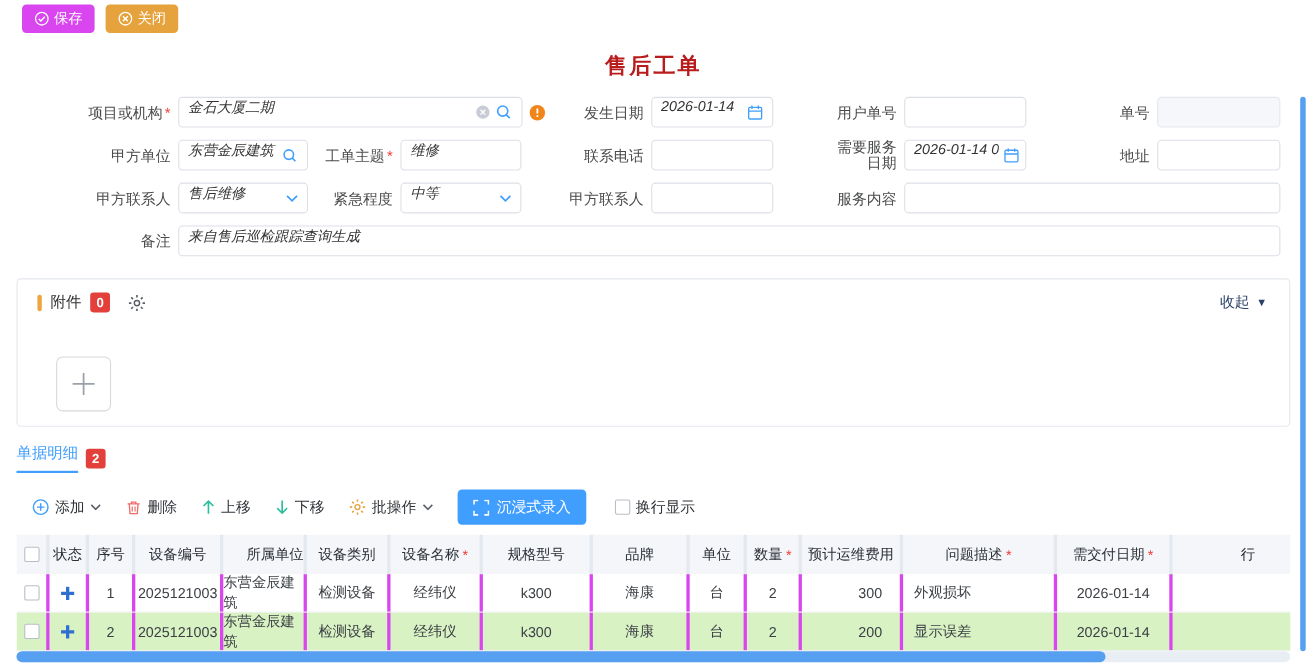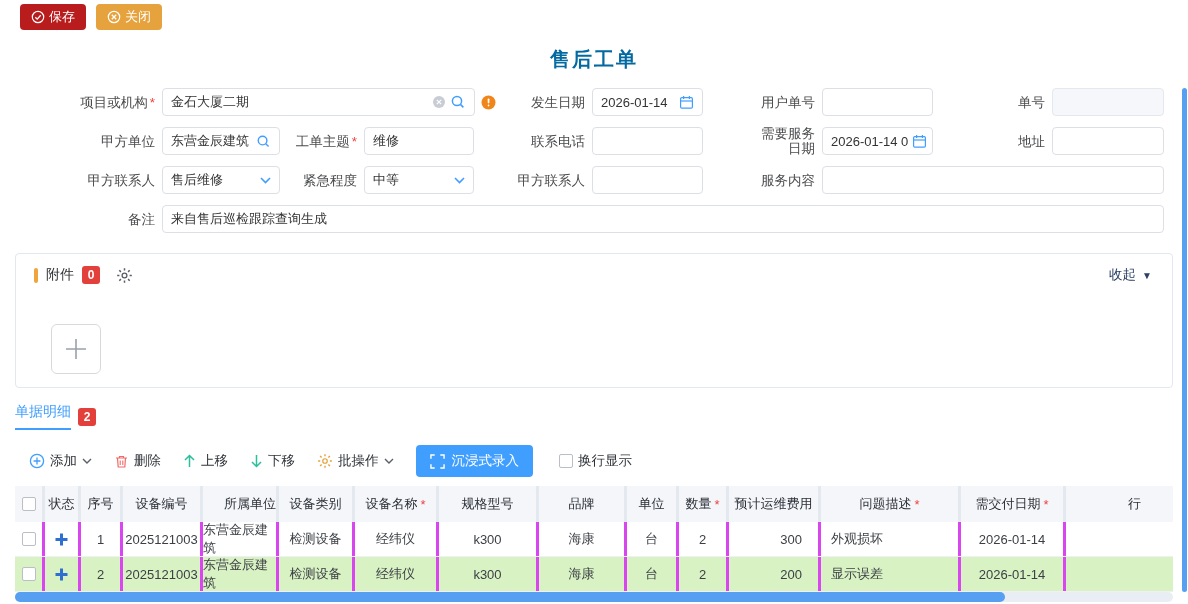--- a/index.html
+++ b/index.html
@@ -5,31 +5,31 @@
   * { margin:0; padding:0; box-sizing:border-box; }
   html,body { background:#fff; }
   #app {
     position:relative; width:1188px; height:604px; overflow:hidden;
     background:#fff; font-family:"Liberation Sans","DejaVu Sans",sans-serif;
     color:#333; font-size:13.5px;
   }
   
   .topbtn{position:absolute; top:4px; height:26px; display:inline-flex; align-items:center;
     gap:4px; padding:0 11px; border-radius:4px; color:#fff; font-size:13px; cursor:pointer; border:none;}
-  .btn-save{left:20px; background:#b91c1c;}
+  .btn-save{left:20px; background:#d946ef;}
   .btn-close{left:96px; background:#e6a23c;}
   
   .page-title{position:absolute; left:0; right:0; top:46px; text-align:center;
-    font-size:20px; font-weight:bold; color:#0369a1; letter-spacing:2px;}
+    font-size:20px; font-weight:bold; color:#b91c1c; letter-spacing:2px;}
   
   .flabel{position:absolute; height:28px; display:flex; align-items:center; justify-content:flex-end;
     color:#4a4b4d; font-size:13.5px; line-height:15px; text-align:right; flex-wrap:wrap;}
   .flabel .req{color:#f0413e; margin-left:2px;}
   .inp{position:absolute; height:28px; border:1px solid #dcdfe6; border-radius:4px; background:#fff;
-    display:flex; align-items:center; padding:0 8px; gap:4px; font-size:13px; color:#333;}
+    display:flex; padding:0 8px; gap:4px; font-size:13px; color:#333;font-style:italic;}
   .inp .val{flex:1; overflow:hidden; white-space:nowrap;}
   .inp.disabled{background:#f5f7fa; border-color:#e4e7ed;}
   .icon{display:inline-flex; align-items:center; justify-content:center; flex:none;}
   
   .att-panel{position:absolute; left:15px; top:253px; width:1158px; height:135px;
     border:1px solid #e4e7ed; border-radius:4px; background:#fff;}
   .att-head{display:flex; align-items:center; padding:12px 20px 0 18px;}
   .att-bar{width:4px; height:15px; border-radius:2px; background:#f0a43e; margin-right:8px;}
   .att-title{font-size:14px; color:#303133;}
   .badge{min-width:18px; height:18px; padding:0 4px; border-radius:3px; background:#e3403c;

